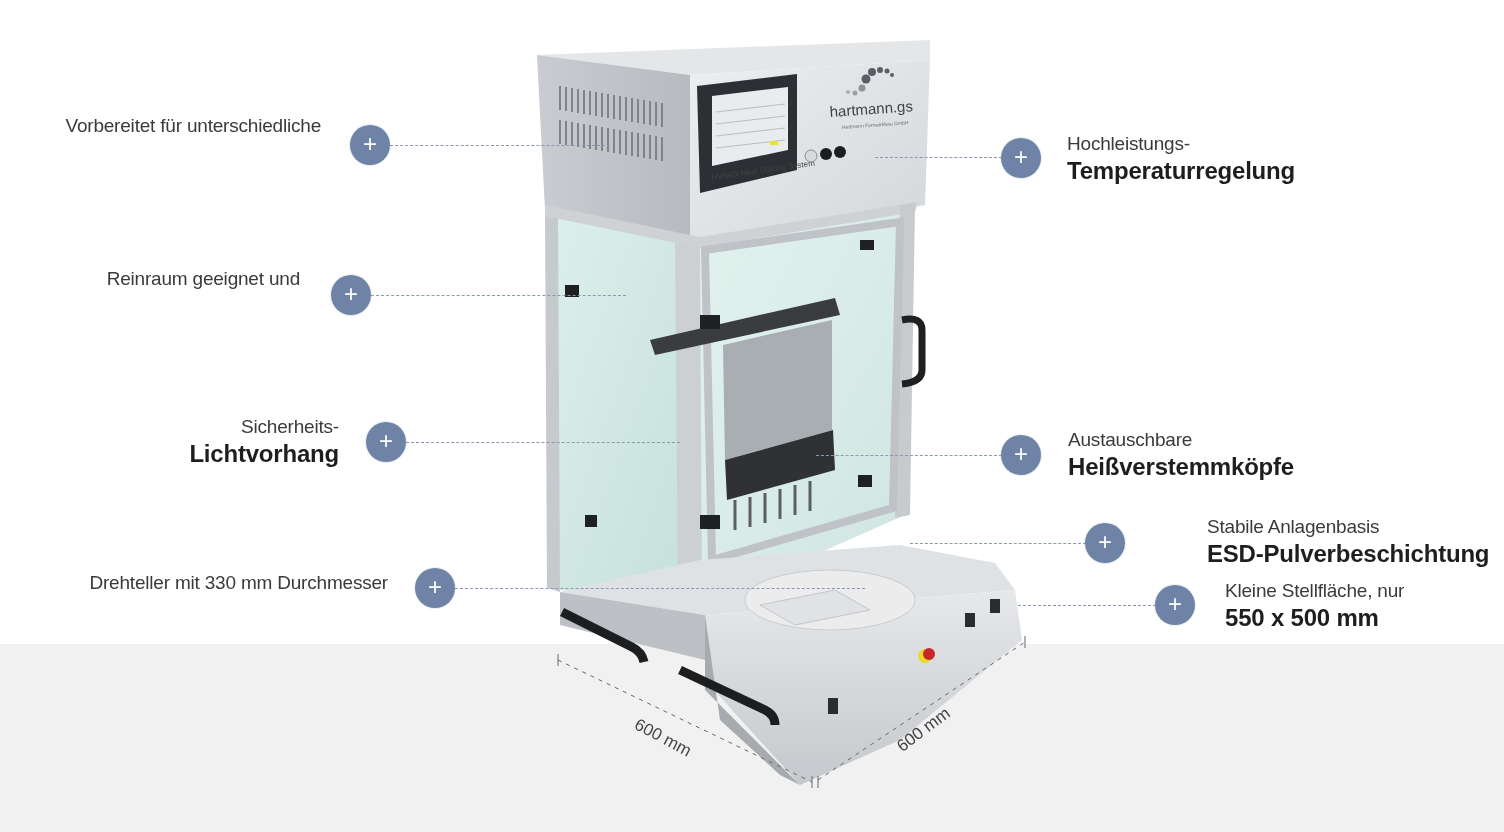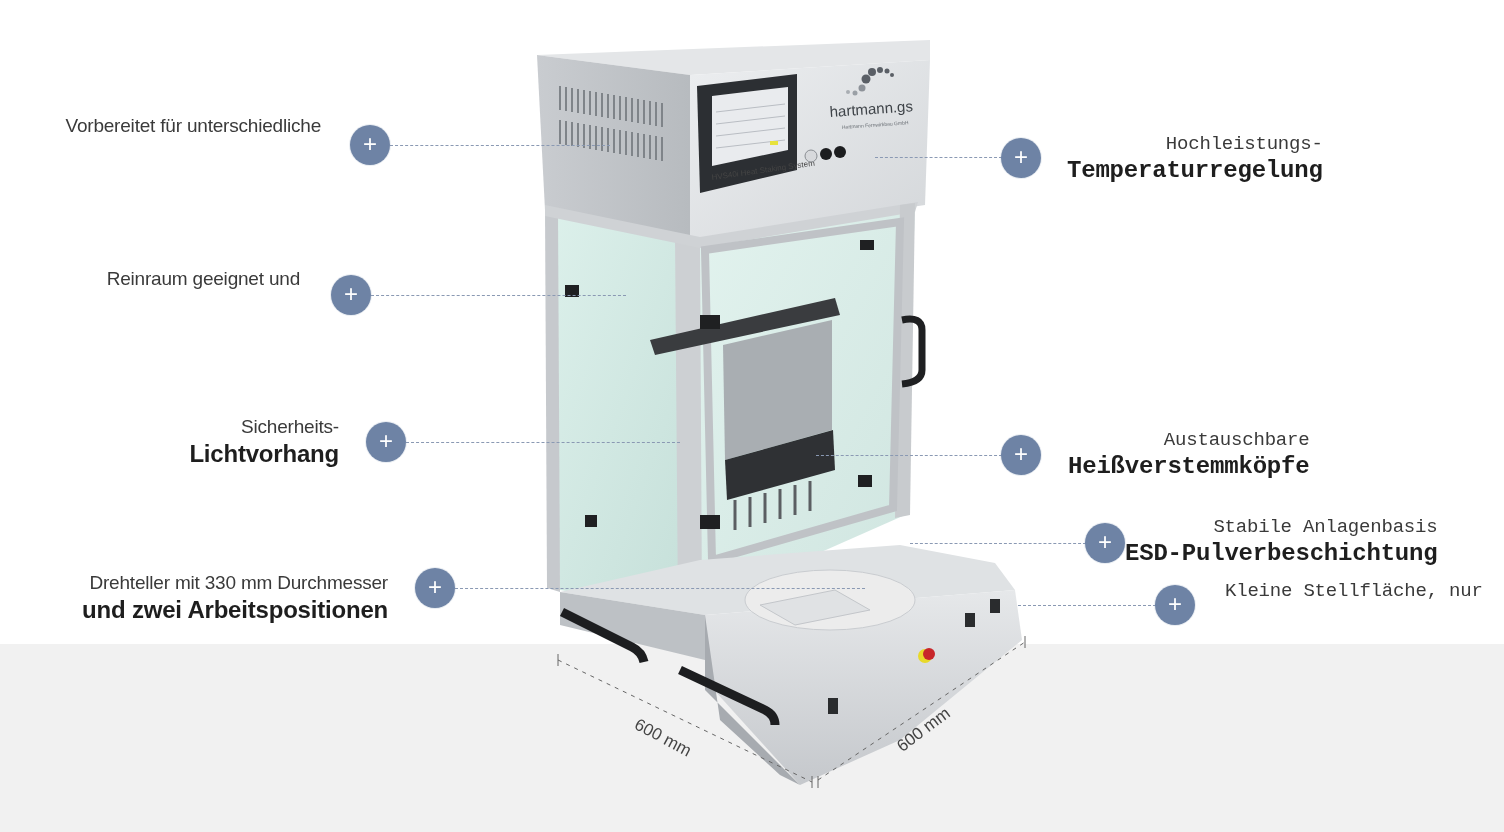--- a/index.html
+++ b/index.html
@@ -19,21 +19,21 @@
     text-align: center; font-weight: 300; cursor: pointer;
     box-shadow: 0 0 0 1px rgba(110,131,165,0.15);
   }
   .leader {
     position: absolute; height: 0; border-top: 1px dashed #8a99b3;
   }
   .label { position: absolute; color: #222; }
   .label .sub { display: block; font-size: 19px; font-weight: 300; color: #3a3a3a; letter-spacing: -0.2px; }
   .label .main { display: block; font-size: 24px; font-weight: 700; color: #1e1e1e; margin-top: 2px; letter-spacing: -0.2px; }
   .label.left { text-align: right; }
-  .label.right { text-align: right; font-family: Liberation Mono, monospace; }
+  .label.right { text-align: left; }
   .dim-text {
     position: absolute; font-size: 17px; color: #444; font-weight: 300;
     transform-origin: center center; white-space: nowrap;
   }
 </style>
 </head>
 <body>
 
 <div class="floor"></div>
 
@@ -211,43 +211,43 @@
 
 <div class="label left" style="right:1165px; top:416px;margin-left:22px;">
   <span class="sub">Sicherheits-</span>
   <span class="main">Lichtvorhang</span>
 </div>
 <div class="hotspot" style="left:366px; top:422px;">+</div>
 <div class="leader" style="left:406px; top:442px; width:274px;"></div>
 
 <div class="label left" style="right:1116px; top:572px;">
   <span class="sub">Drehteller mit 330 mm Durchmesser</span>
-  <span class="main">und zwei Arbeitspositionen</span>
 </div>
 <div class="hotspot" style="left:415px; top:568px;">+</div>
 <div class="leader" style="left:455px; top:588px; width:410px;"></div>
 
 <div class="leader" style="left:875px; top:157px; width:127px;"></div>
 <div class="hotspot" style="left:1001px; top:138px;">+</div>
 <div class="label right" style="left:1067px; top:133px;">
   <span class="sub">Hochleistungs-</span>
   <span class="main">Temperaturregelung</span>
 </div>
 
 <div class="leader" style="left:816px; top:455px; width:186px;"></div>
 <div class="hotspot" style="left:1001px; top:435px;">+</div>
 <div class="label right" style="left:1068px; top:429px;">
   <span class="sub">Austauschbare</span>
   <span class="main">Heißverstemmköpfe</span>
 </div>
 
 <div class="leader" style="left:910px; top:543px; width:176px;"></div>
 <div class="hotspot" style="left:1085px; top:523px;">+</div>
-<div class="label right" style="left:1125px; top:516px;">
+<div class="label right" style="left:1207px; top:516px;">
   <span class="sub">Stabile Anlagenbasis</span>
   <span class="main">ESD-Pulverbeschichtung</span>
 </div>
 
 <div class="leader" style="left:1018px; top:605px; width:138px;"></div>
 <div class="hotspot" style="left:1155px; top:585px;">+</div>
 <div class="label right" style="left:1225px; top:580px;">
   <span class="sub">Kleine Stellfläche, nur</span>
+  <span class="main">550 x 500 mm</span>
 </div>
 
 </body></html>

